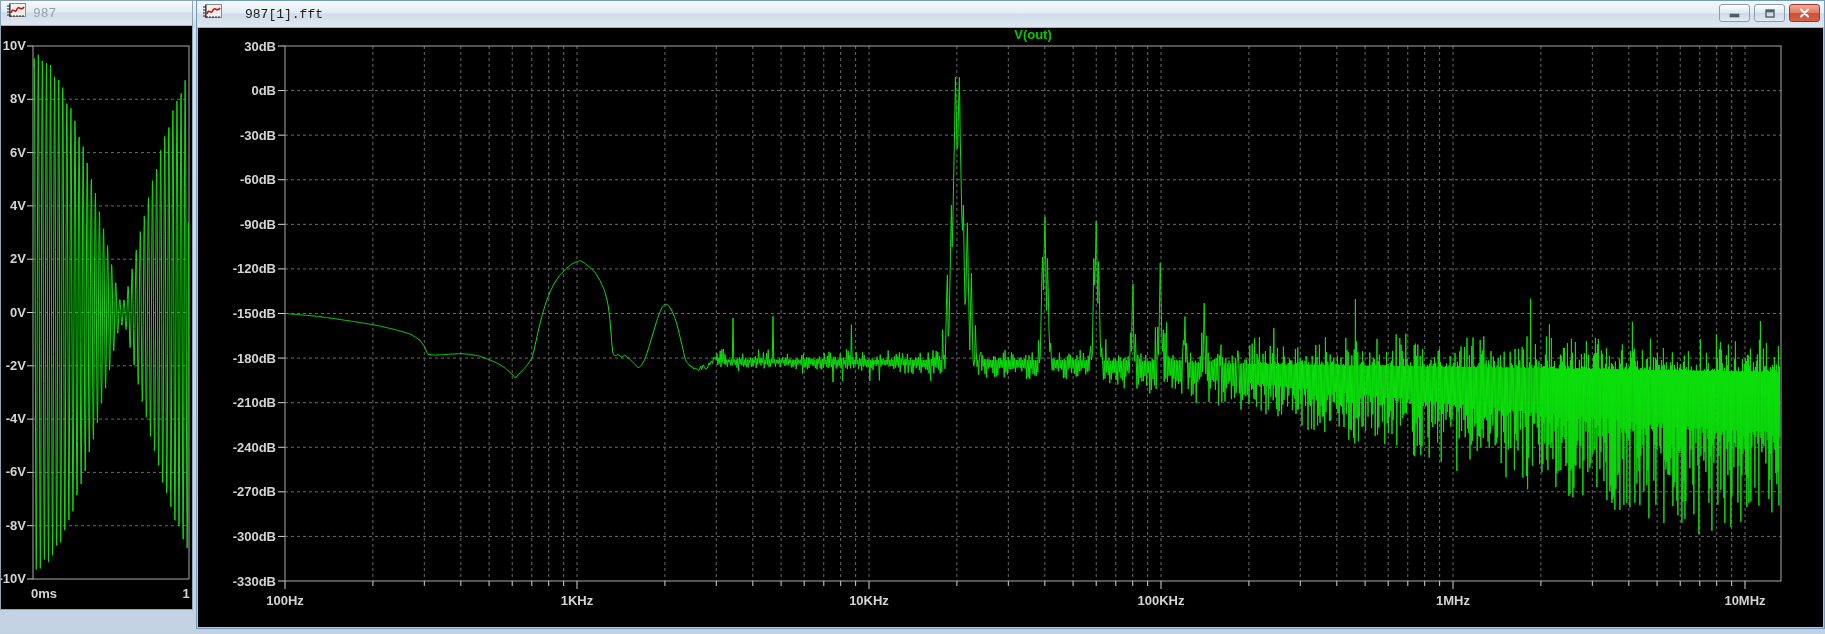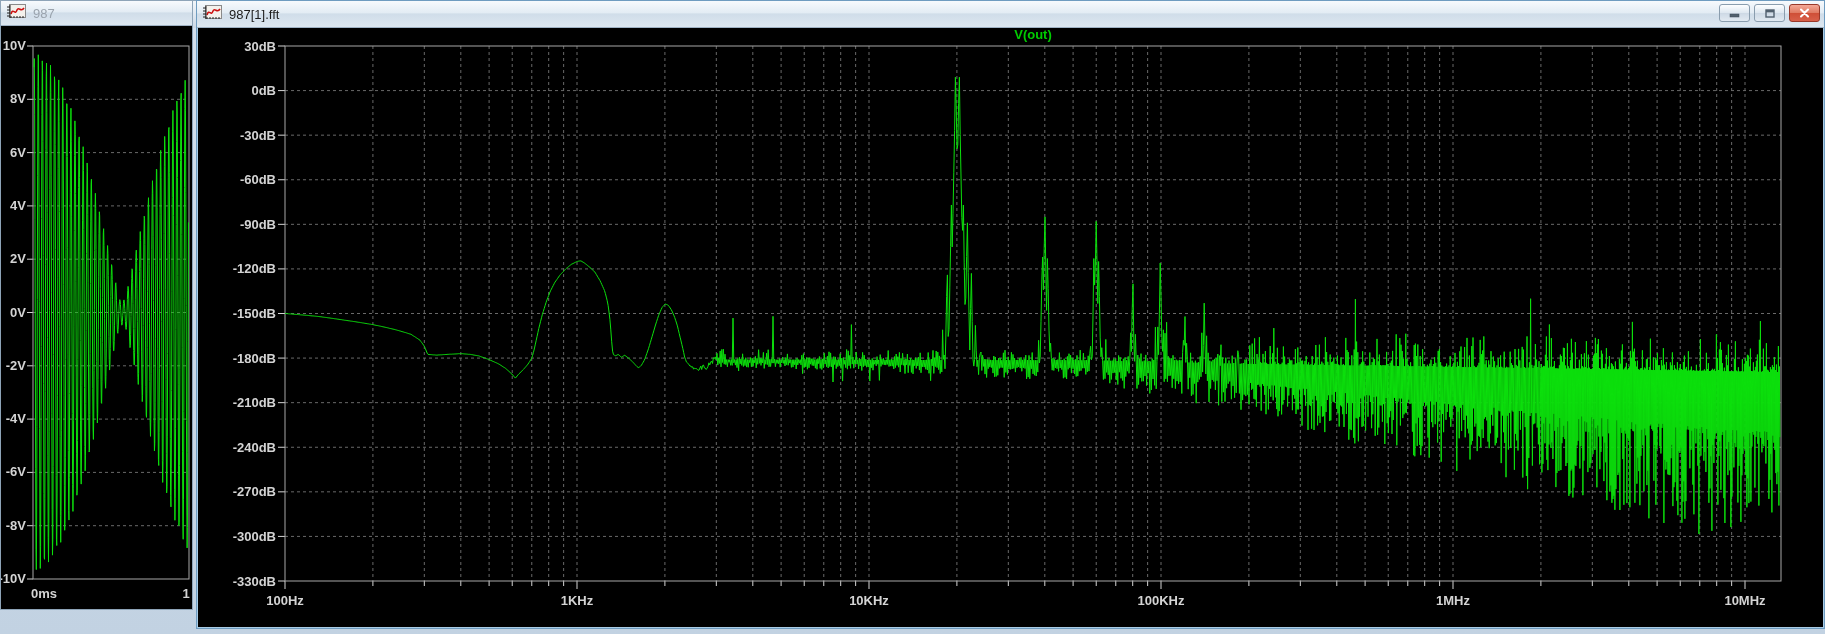--- a/index.html
+++ b/index.html
@@ -1,29 +1,29 @@
 <!DOCTYPE html>
 <html><head>
 <meta charset="utf-8">
 <style>
   html,body{margin:0;padding:0;background:#b9c9da;font-family:"Liberation Sans",sans-serif;}
   #desktop{position:relative;width:1825px;height:634px;background:linear-gradient(#d5e1ee,#c2d2e2);overflow:hidden;}
 
   .ltwin{position:absolute;box-sizing:border-box;background:#000;}
   .titlebar{position:absolute;left:0;top:0;right:0;display:flex;align-items:center;
     background:linear-gradient(#f7fafd 0%,#e3ecf4 45%,#d0dde9 50%,#dde7f0 100%);
-    border-bottom:1px solid #9fb2c4;}
+    border-bottom:1px solid #9fb2c4;font-family:Liberation Mono, monospace;}
   .titlebar .wicon{margin:0 7px 0 6px;flex:0 0 auto;}
   .title-text{font-size:13px;color:#1c1c1c;white-space:nowrap;}
   .inactive .title-text{color:#9aa3ad;}
 
   #win-left{left:0;top:0;width:193px;height:610px;border:1px solid #8ea4b8;}
   #win-left .titlebar{height:24px;}
   #win-right{left:196px;top:0;width:1629px;height:629px;border:1px solid #6f9cc0;box-shadow:0 0 0 1px #a9cce6 inset;}
-  #win-right .titlebar{height:26px;}
+  #win-right .titlebar{height:26px;gap:16px;}
   #win-bottom{left:0;top:607px;width:1825px;height:27px;background:linear-gradient(#f2f6fa,#ccd9e7);border-top:1px solid #8ea4b8;}
   #win-bottom .bt-inner{display:flex;align-items:center;height:100%;}
   #win-bottom .wicon{margin:0 8px 0 10px;}
 
   .winbtns{position:absolute;right:4px;top:3px;display:flex;gap:4px;}
   .wbtn{width:31px;height:18px;border:1px solid #8a9dae;border-radius:3px;
     background:linear-gradient(#fdfeff,#dde7f0 50%,#cdd9e5 52%,#e2eaf2);
     display:flex;align-items:center;justify-content:center;padding:0;cursor:default;}
   .wbtn.close{background:linear-gradient(#f4a896,#e07b63 48%,#cf4f37 52%,#d8604a);border-color:#99392a;}
   .frag-btn{position:absolute;right:5px;top:21px;width:27px;height:12px;border:1px solid #8a9dae;border-radius:3px;

